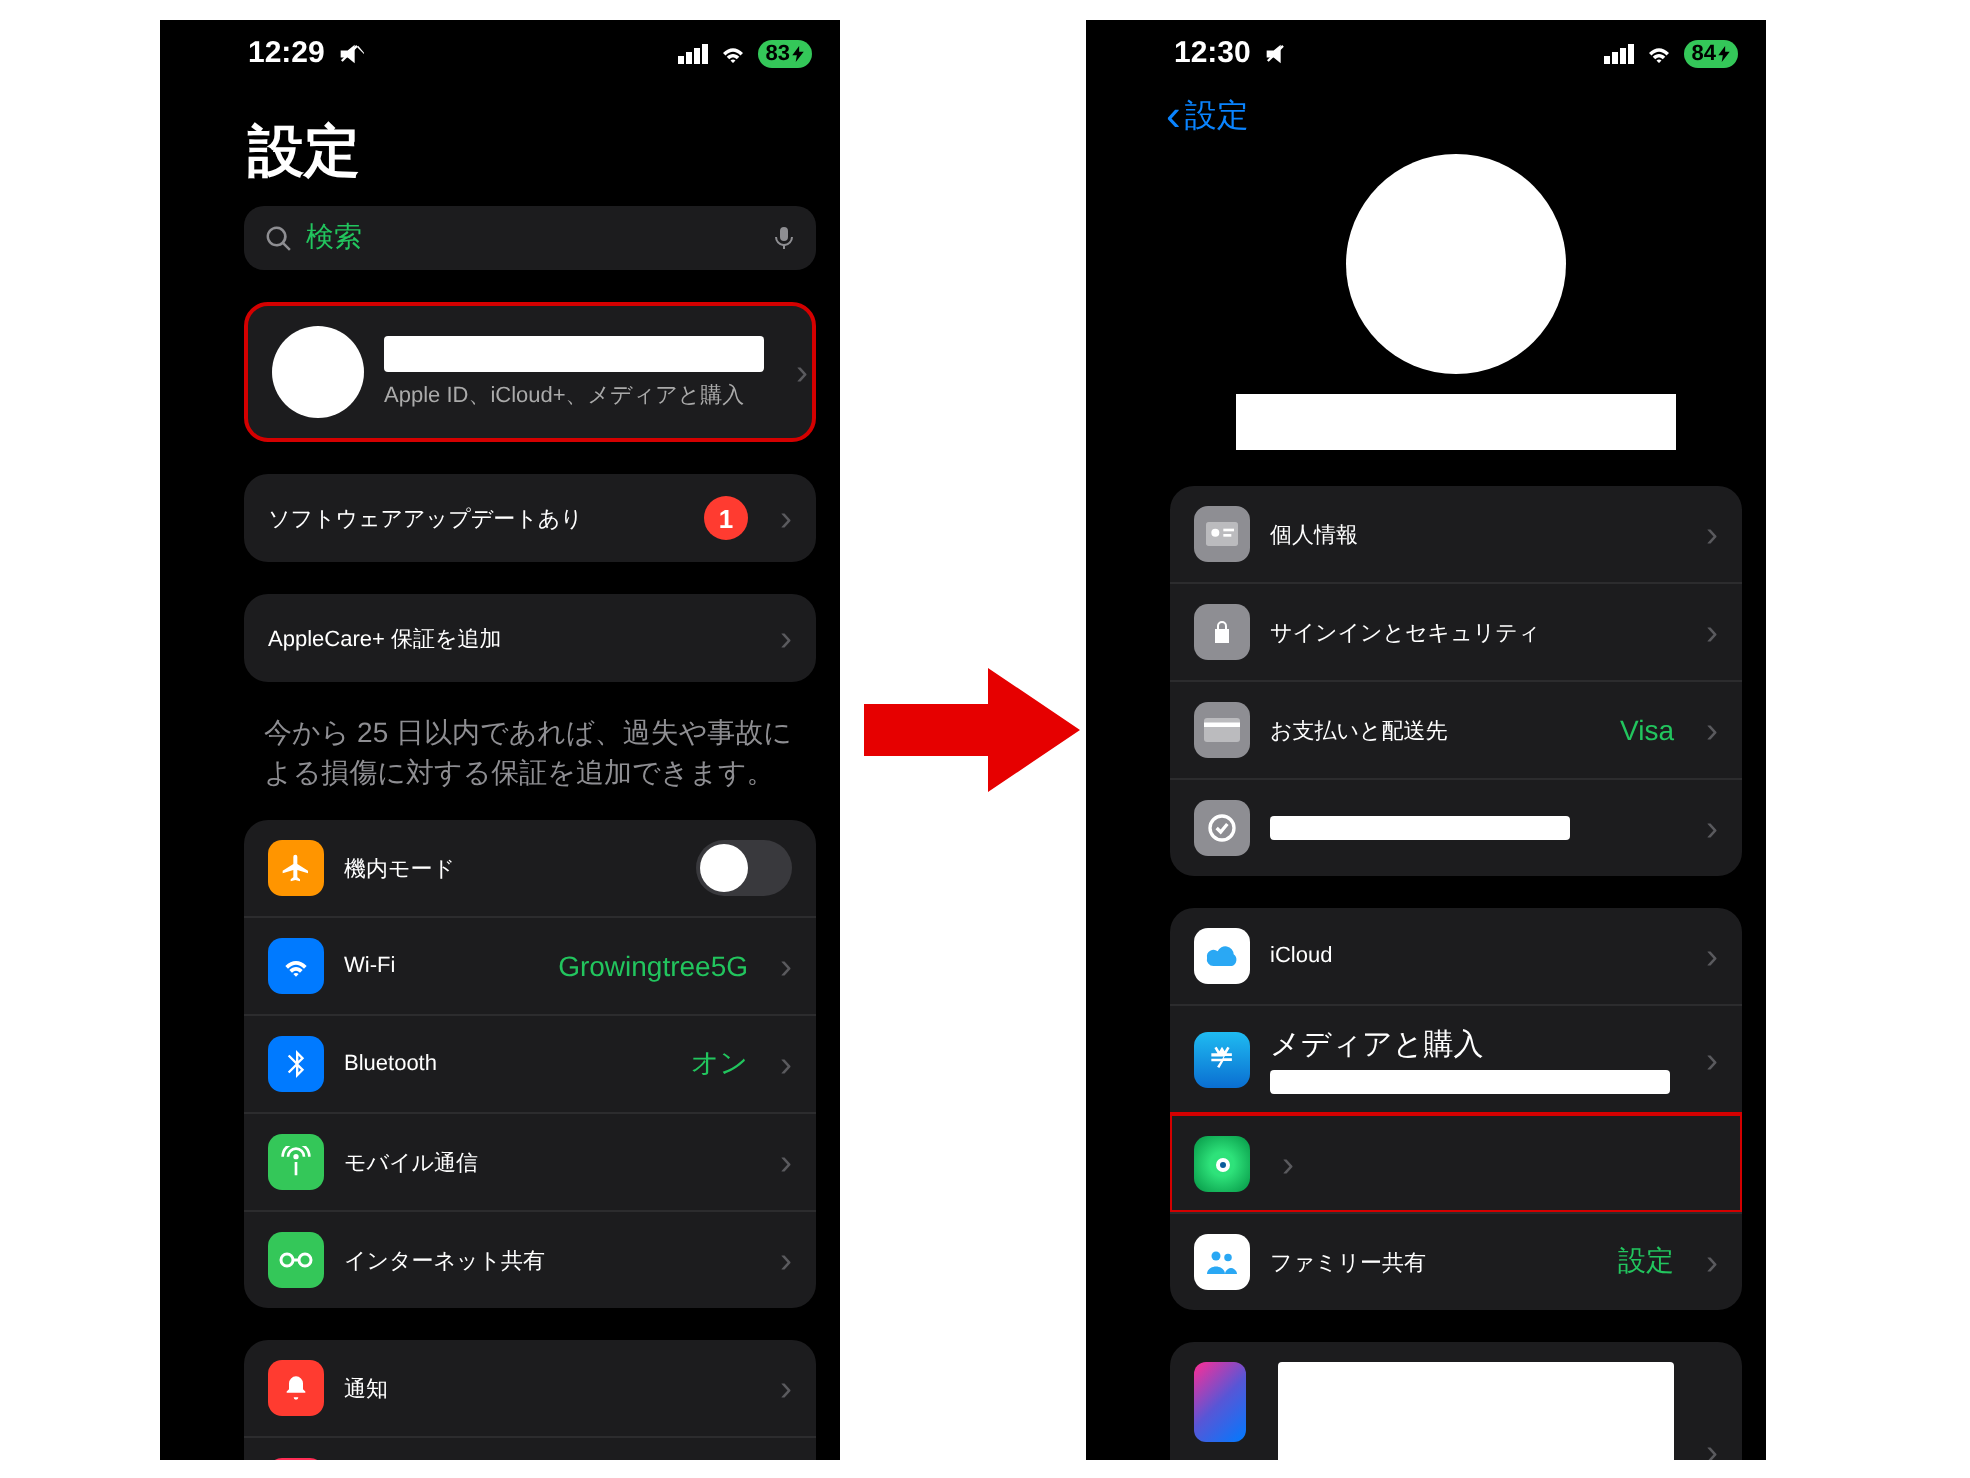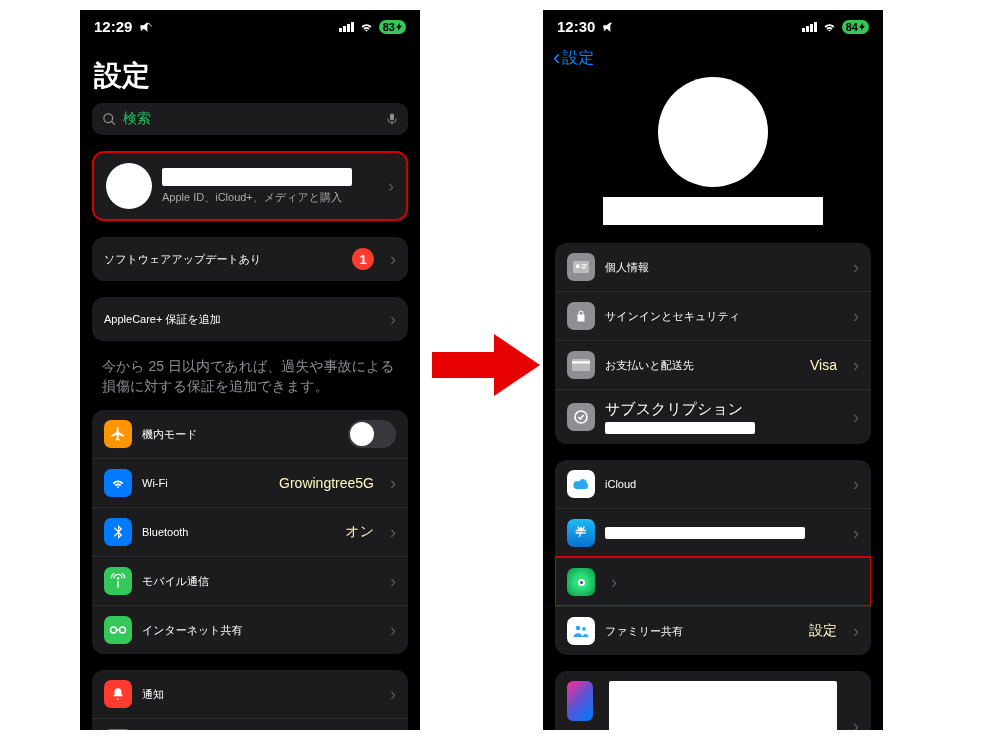--- a/index.html
+++ b/index.html
@@ -15,20 +15,21 @@
     position: relative;
   }
   .phone {
     width: 340px;
     height: 720px;
     background: #000;
     color: #fff;
     overflow: hidden;
     position: relative;
     font-size: 14px;
+    padding-left: 30px;
   }
   .phone-left { margin-left: 70px; }
   .phone-right { margin-right: 92px; }
   
   .status-bar {
     display: flex;
     justify-content: space-between;
     align-items: center;
     padding: 8px 14px 4px 14px;
     font-weight: 600;
@@ -86,21 +87,21 @@
   .row + .row { border-top: 0.5px solid #2c2c2e; }
   .row .icon-box {
     width: 28px; height: 28px;
     border-radius: 7px;
     display:flex; align-items:center; justify-content:center;
     font-size:16px; color:#fff;
     flex-shrink:0;
   }
   .row .label { flex:1; color:#fff; font-size:11px; }
   .row .sub { font-size:11px; color:#aaa; }
-  .row .value { color:#fef9c3; font-size:14px; margin-left:auto; }
+  .row .value { color:#22c55e; font-size:14px; margin-left:auto; }
   .chev {
     color:#5a5a5e; font-size:18px; font-weight:300; margin-left:6px;
   }
   .badge {
     width:22px;height:22px;border-radius:11px;background:#ff3b30;
     color:#fff;display:flex;align-items:center;justify-content:center;
     font-size:13px;font-weight:600;
   }
   .toggle {
     width:48px;height:28px;border-radius:14px;background:#39393d;
@@ -358,21 +359,20 @@
       <span class="chev">›</span>
     </div>
     <div class="row">
       <div class="icon-box" style="background:#8e8e93">
         <svg width="16" height="16" viewBox="0 0 24 24" fill="none" stroke="#fff" stroke-width="2.5">
             <circle cx="12" cy="12" r="9"></circle>
             <path d="M8 12l3 3 5-6"></path>
           </svg>
       </div>
       <div style="flex:1;display:flex;flex-direction:column;gap:3px;">
-        <span style="font-size:15px;">サブスクリプション</span>
         <div class="whitebar" style="width:150px;height:12px;"></div>
       </div>
       <span class="chev">›</span>
     </div>
   </div>
 
   <div class="group">
     <div class="row">
       <div class="icon-box" style="background:#fff">
         <svg width="20" height="14" viewBox="0 0 24 16" fill="#2aa8f4">
@@ -382,20 +382,21 @@
       <span class="label">iCloud</span>
       <span class="chev">›</span>
     </div>
     <div class="row">
       <div class="icon-box" style="background:linear-gradient(180deg,#1fbbf1,#0a6ed1)">
         <svg width="16" height="16" viewBox="0 0 24 24" fill="#fff">
             <path d="M12 2l2 3.5L16 2l1.7 1-2.3 4h4v2h-5.2l-1 1.7h6.2v2H13l-3 5.3-1.7-1L11 13H4v-2h8.2l1-1.7H4V7h4.6L6.3 3 8 2l2 3.5L12 2z"></path>
           </svg>
       </div>
       <div style="flex:1;display:flex;flex-direction:column;gap:3px;">
+        <span style="font-size:15px;">メディアと購入</span>
         <div class="whitebar" style="width:200px;height:12px;"></div>
       </div>
       <span class="chev">›</span>
     </div>
     <div class="row highlight-red-row">
       <div class="icon-box" style="background:radial-gradient(circle at center,#2ee27a 30%,#0a9f4c 90%)">
         <div style="width:7px;height:7px;border-radius:50%;background:#0a5d9c;border:2px solid #fff;"></div>
       </div>
       <span class="chev">›</span>
     </div>

